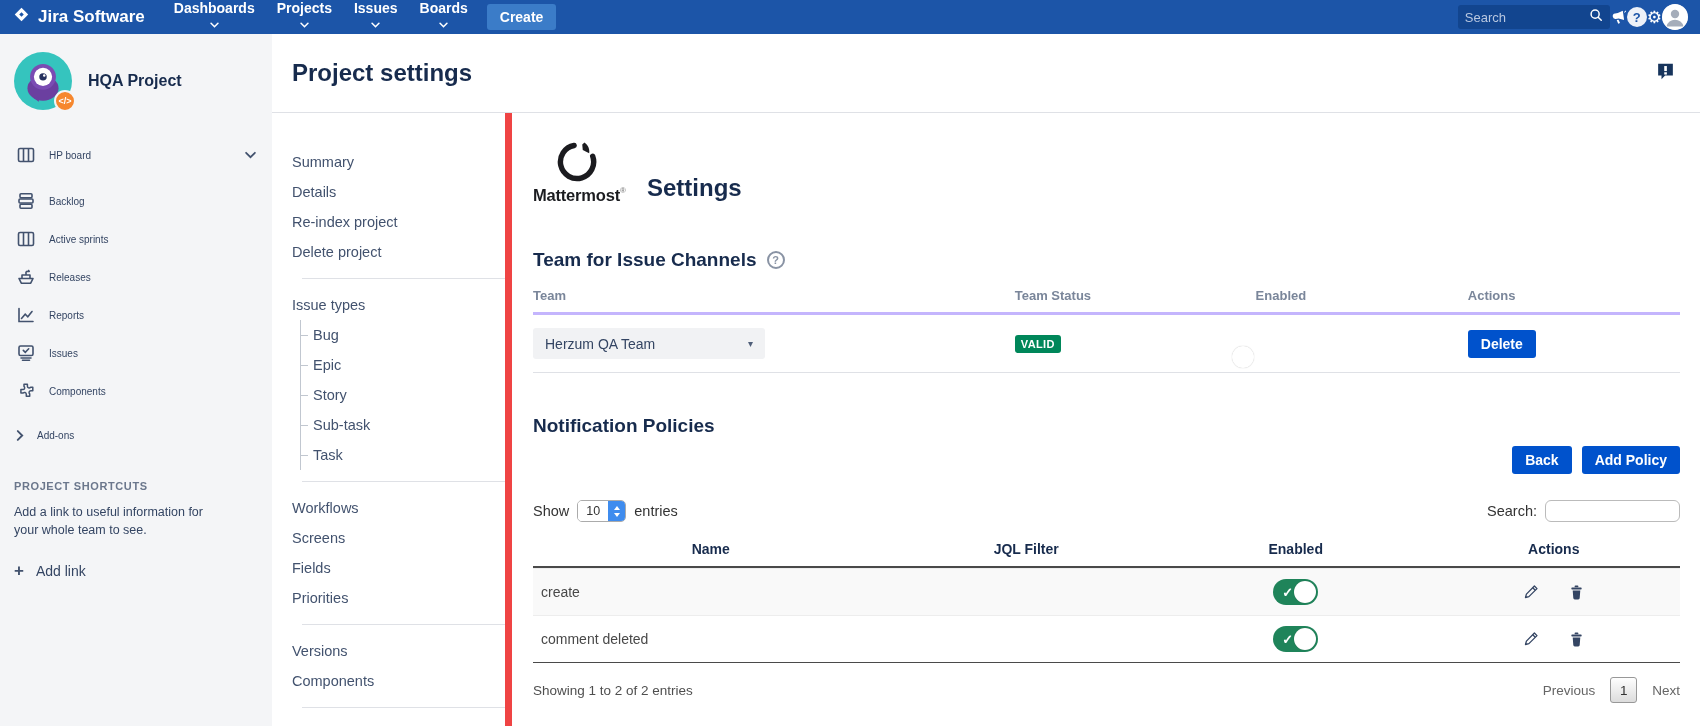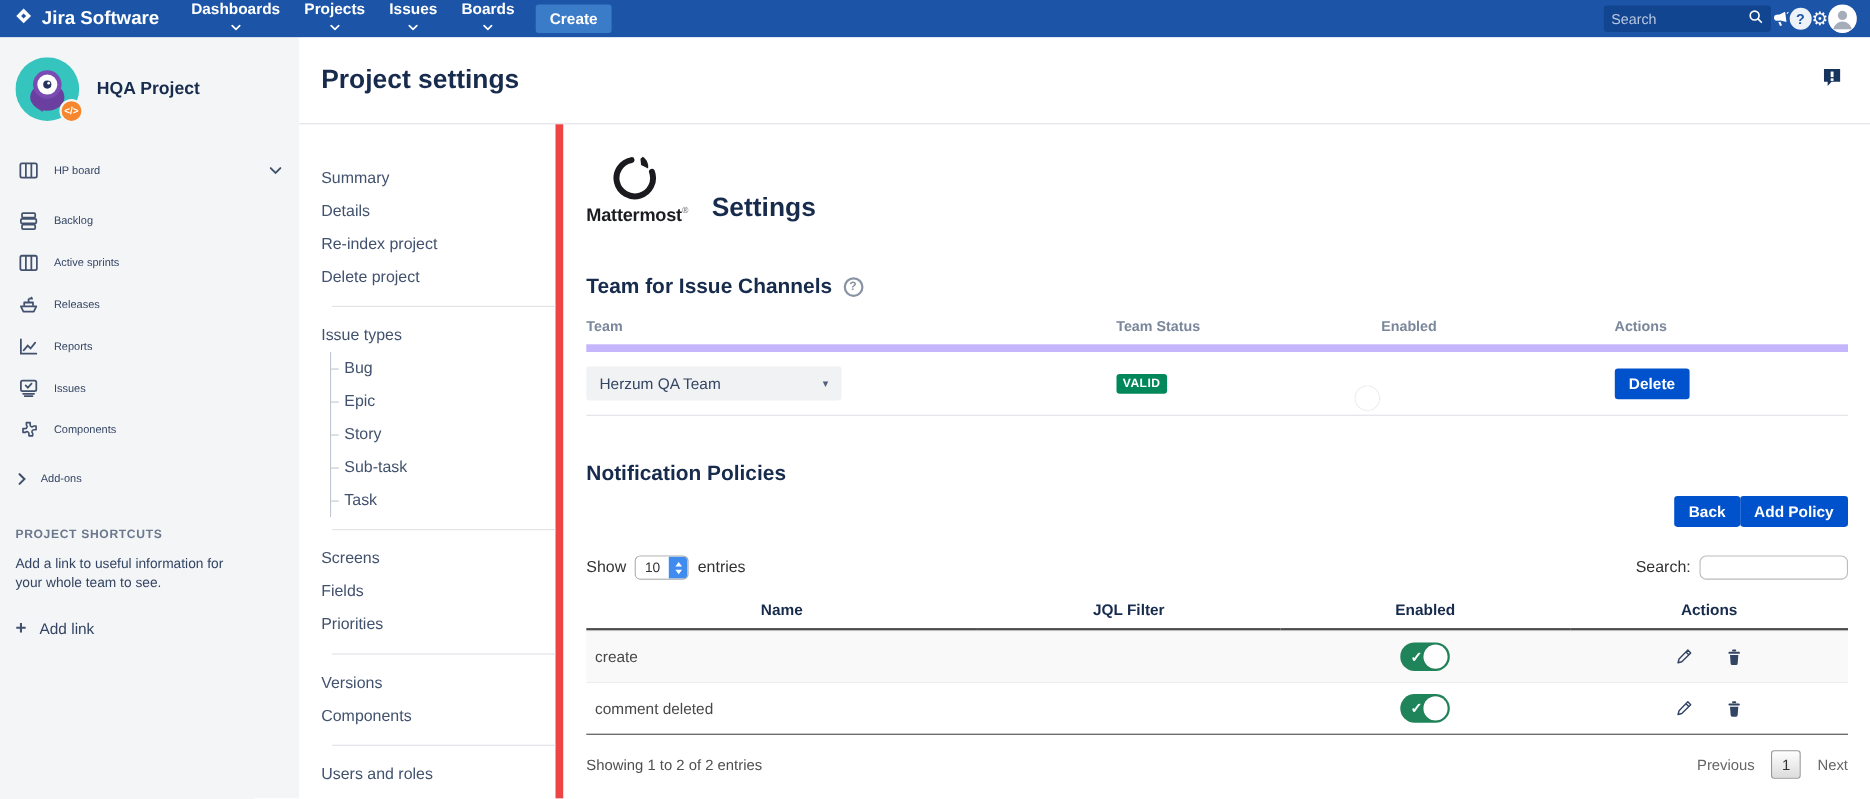--- a/index.html
+++ b/index.html
@@ -61,34 +61,34 @@
   .mm-word { font-size:16.5px; font-weight:bold; color:#1B1C20; letter-spacing:-.2px; }
   .mm-reg { font-size:8px; color:#8A8A8A; vertical-align:top; }
   .mm-title { font-size:24px; font-weight:bold; color:#172B4D; padding-bottom:3px; }
 
   .section-title-row { display:flex; align-items:center; gap:10px; }
   h2.sec { font-size:19px; font-weight:bold; color:#172B4D; }
   .qmark { width:18px; height:18px; border-radius:50%; border:2px solid #8993A4; color:#8993A4; font-size:11px; font-weight:bold; display:flex; align-items:center; justify-content:center; cursor:pointer; }
 
   .team-section { margin-top:44px; }
   .tgrid { display:grid; grid-template-columns:42% 21% 18.5% auto; align-items:center; }
-  .team-head { margin-top:17px; padding-bottom:9px; border-bottom:7px solid #c4b5fd; color:#7A869A; font-size:13px; font-weight:600; }
+  .team-head { margin-top:17px; padding-bottom:9px; border-bottom:3px solid #c4b5fd; color:#7A869A; font-size:13px; font-weight:600; }
   .team-row { padding:13px 0; border-bottom:1px solid #DFE1E6; }
   .team-select { width:232px; height:31px; background:#F1F2F4; border:none; border-radius:3px; display:flex; align-items:center; justify-content:space-between; padding:0 12px; font-size:14px; color:#344563; cursor:pointer; }
   .caret { font-size:10px; color:#505F79; }
   .badge { display:inline-block; background:#00875A; color:#fff; font-size:11px; font-weight:bold; letter-spacing:.4px; border-radius:3px; padding:3px 6px; }
 
   .toggle { position:relative; width:45px; height:26px; border-radius:13px; background:#1F845A; cursor:pointer; }
   .toggle .tick { position:absolute; left:9px; top:50%; transform:translateY(-50%); color:#fff; font-size:13px; font-weight:bold; }
   .toggle .knob { position:absolute; right:2px; top:2px; width:22px; height:22px; border-radius:50%; background:#fff; box-shadow:0 0 1px rgba(0,0,0,.3); }
 
   .btn-blue { background:#0052CC; color:#fff; border:none; border-radius:3px; font-size:14px; font-weight:bold; padding:6px 13px; cursor:pointer; font-family:inherit; }
 
   .policies-section { margin-top:42px; }
-  .policy-btns { display:flex; justify-content:flex-end; margin-top:9px; }
+  .policy-btns { display:flex; justify-content:flex-end; gap:10px; margin-top:9px; }
   .controls { display:flex; justify-content:space-between; align-items:center; margin-top:26px; font-size:14.5px; color:#333; }
   .show-ctl { display:flex; align-items:center; gap:8px; }
   .len-select { display:flex; height:22px; border:1px solid #ABABAB; border-radius:5px; overflow:hidden; cursor:pointer; }
   .len-val { width:30px; background:#fff; display:flex; align-items:center; justify-content:center; font-size:12.5px; color:#333; }
   .len-step { width:17px; background:#3F8CEE; display:flex; flex-direction:column; align-items:center; justify-content:center; gap:3px; }
   .tri-up { width:0; height:0; border-left:3.5px solid transparent; border-right:3.5px solid transparent; border-bottom:4px solid #fff; }
   .tri-dn { width:0; height:0; border-left:3.5px solid transparent; border-right:3.5px solid transparent; border-top:4px solid #fff; }
   .search-ctl { display:flex; align-items:center; gap:8px; }
   .search-ctl input { width:135px; height:22px; border:1px solid #BBB; border-radius:6px; outline:none; padding:0 8px; font-family:inherit; font-size:13px; }
 
@@ -290,20 +290,21 @@
         <div class="snav-divider"></div>
         <span class="snav-label">Issue types</span>
         <div class="snav-sub">
           <a class="snav-item">Bug</a>
           <a class="snav-item">Epic</a>
           <a class="snav-item">Story</a>
           <a class="snav-item">Sub-task</a>
           <a class="snav-item">Task</a>
         </div>
         <div class="snav-divider"></div>
+        <a class="snav-item">Workflows</a>
         <a class="snav-item">Screens</a>
         <a class="snav-item">Fields</a>
         <a class="snav-item">Priorities</a>
         <div class="snav-divider"></div>
         <a class="snav-item">Versions</a>
         <a class="snav-item">Components</a>
         <div class="snav-divider"></div>
         <a class="snav-item">Users and roles</a>
       </nav>
 

